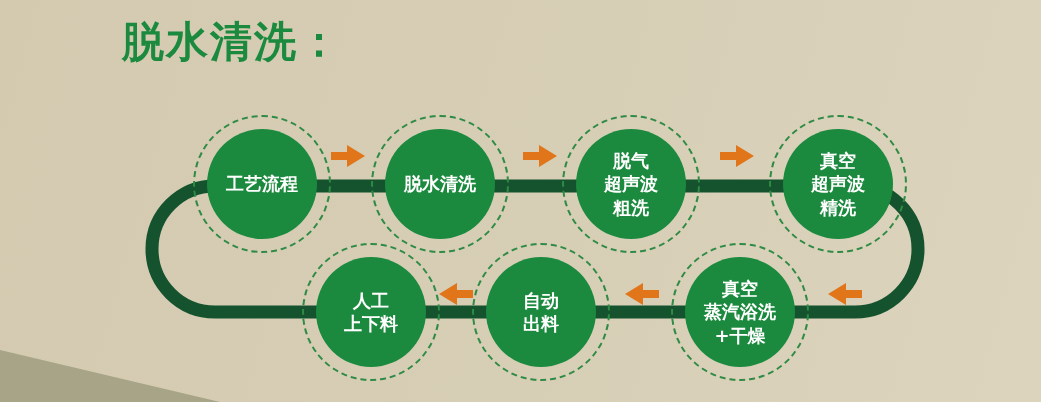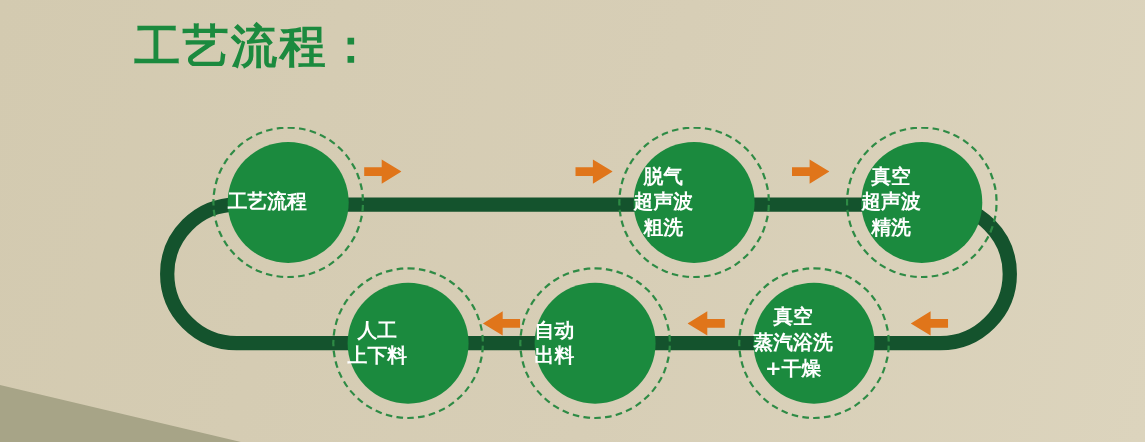--- a/index.html
+++ b/index.html
@@ -55,21 +55,21 @@
     align-items: center;
     justify-content: center;
   }
   .disc {
     width: 110px;
     height: 110px;
     border-radius: 50%;
     background: var(--circle-fill);
     display: flex;
     align-items: center;
-    justify-content: flex-start;
+    justify-content: center;
     text-align: center;
   }
   .label {
     color: var(--text);
     font-weight: bold;
     font-size: 18px;
     line-height: 1.3;
     white-space: pre-line;
   }
   .arrow {
@@ -95,25 +95,30 @@
 <body>
 
 <div class="stage">
 
   <svg class="track-svg" viewBox="0 0 1041 402" xmlns="http://www.w3.org/2000/svg">
     <rect x="152" y="186" width="766" height="126" rx="63" ry="63"></rect>
   </svg>
 
   <div class="wedge"></div>
 
-  <h1 class="title">工艺流程：</h1>
+  <h1 class="title">脱水清洗：</h1>
 
   <div class="node" style="left:262px; top:184px;">
     <div class="disc">
       <span class="label">工艺流程</span>
+    </div>
+  </div>
+  <div class="node" style="left:440px; top:184px;">
+    <div class="disc">
+      <span class="label">脱水清洗</span>
     </div>
   </div>
   <div class="node" style="left:631px; top:184px;">
     <div class="disc">
       <span class="label">脱气
 超声波
 粗洗</span>
     </div>
   </div>
   <div class="node" style="left:838px; top:184px;">

